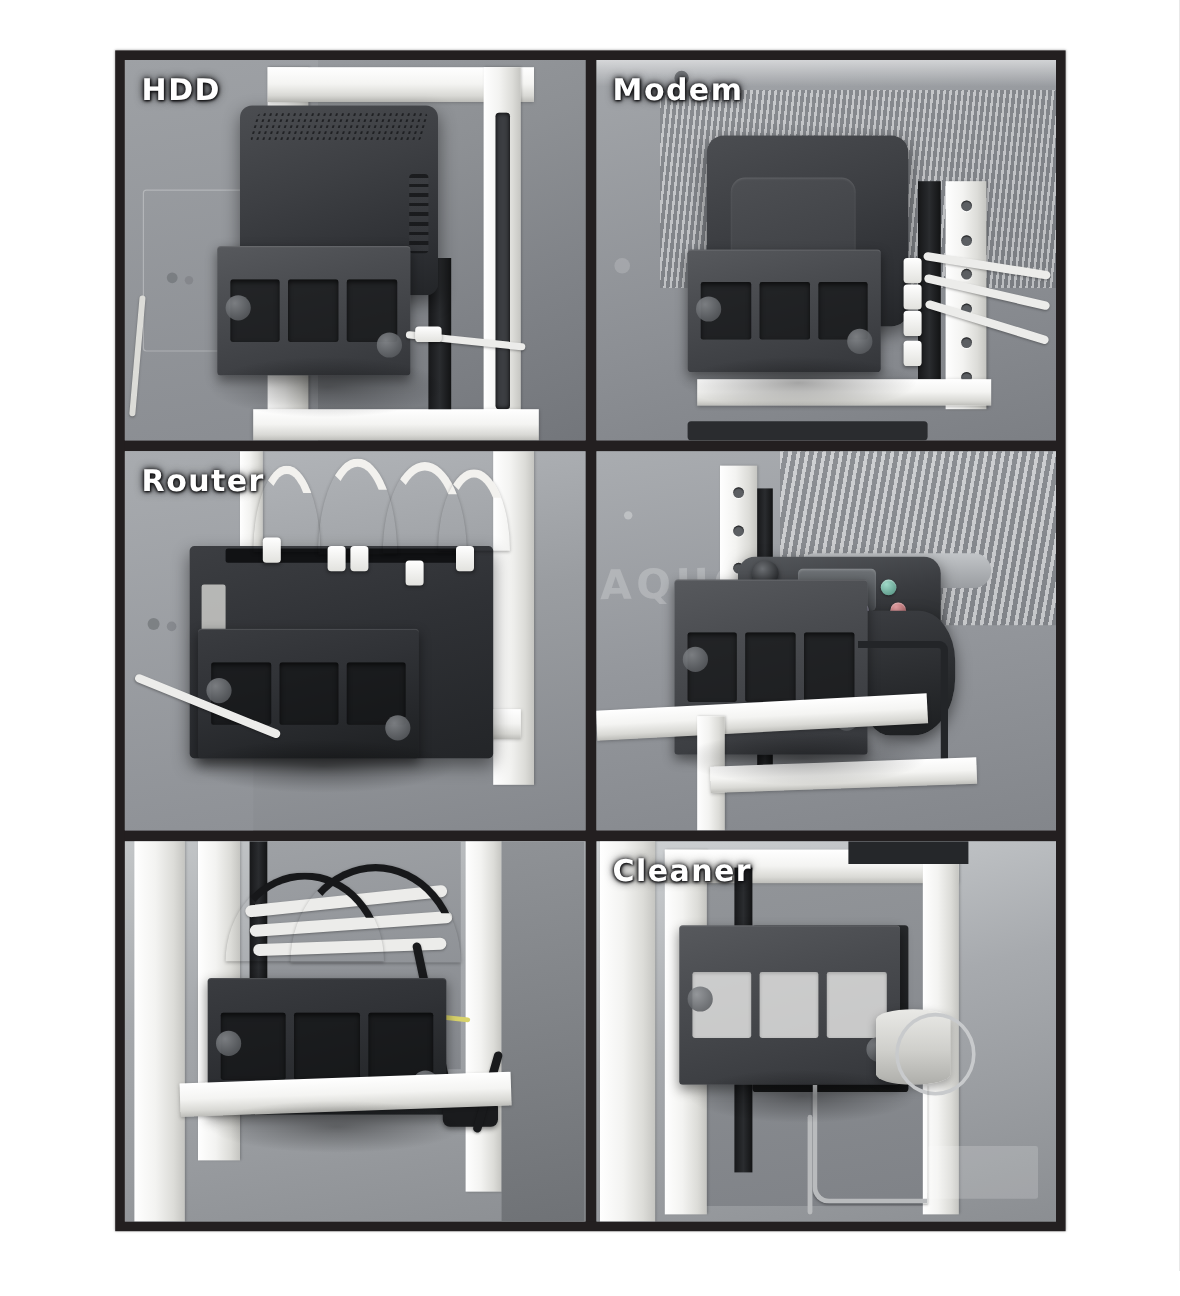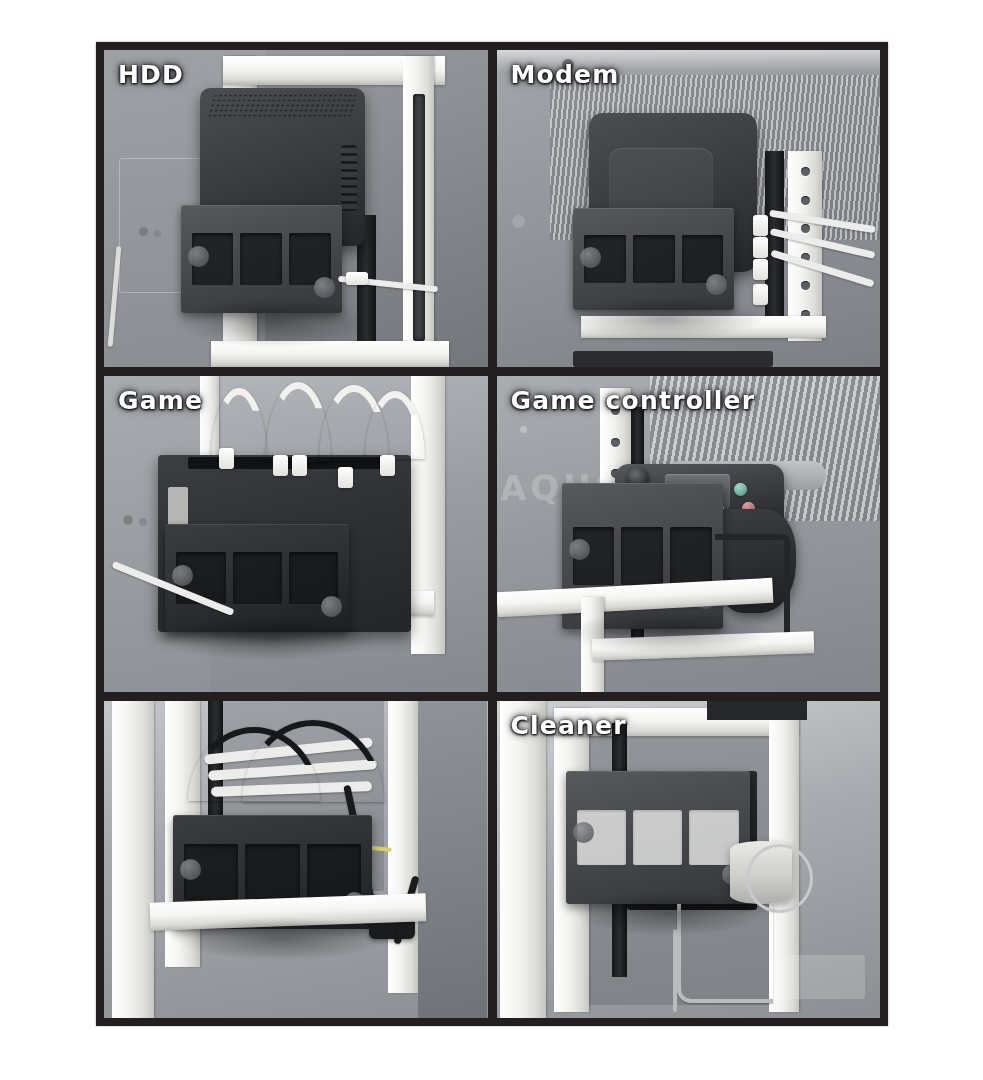--- a/index.html
+++ b/index.html
@@ -415,21 +415,21 @@
           <div class="cable" style="left:68%;top:5%;width:46px;height:54px;"></div>
           <div class="plug" style="left:30%;top:23%;"></div>
           <div class="plug" style="left:44%;top:25%;"></div>
           <div class="plug" style="left:49%;top:25%;"></div>
           <div class="plug" style="left:61%;top:29%;"></div>
           <div class="plug" style="left:72%;top:25%;"></div>
 
           <div class="wire" style="left:1%;top:66%;width:34%;height:7px;transform:rotate(22deg);border-radius:8px;"></div>
           <div class="soft-shadow" style="left:14%;top:76%;width:58%;height:14%;"></div>
         </div>
-        <div class="cell-caption">Game</div>
+        <div class="cell-caption">Router</div>
       </div>
 
       <div class="cell">
         <div class="scene">
           <div class="wall" style="background:linear-gradient(170deg,#a9acb0,#94979c 50%,#83868b);"></div>
           <div class="vents v2" style="left:40%;top:0;width:60%;height:46%;"></div>
           <div class="ghost-text" style="left:1%;top:29%;">AQUOS</div>
           <div style="position:absolute;left:6%;top:16%;width:7px;height:7px;border-radius:50%;background:rgba(255,255,255,.3);"></div>
 
           <div class="white-post" style="left:27%;top:4%;width:8%;height:36%;"></div>
@@ -459,21 +459,20 @@
             <span class="dot tl"></span>
             <span class="dot br"></span>
           </div>
           <div style="position:absolute;left:57%;top:50%;width:18%;height:30%;border:6px solid #232528;border-left:none;border-radius:0 8px 8px 0;"></div>
 
           <div class="white-bar" style="left:0;top:66%;width:72%;height:8%;transform:rotate(-3deg);"></div>
           <div class="white-post" style="left:22%;top:70%;width:6%;height:30%;"></div>
           <div class="white-bar" style="left:25%;top:82%;width:58%;height:7%;transform:rotate(-2deg);"></div>
           <div class="soft-shadow" style="left:18%;top:74%;width:54%;height:14%;"></div>
         </div>
-        <div class="cell-caption">Game controller</div>
       </div>
 
       <div class="cell">
         <div class="scene">
           <div class="wall" style="background:linear-gradient(170deg,#c3c6c8,#a5a8ac 40%,#8c8f93);"></div>
           <div class="white-post" style="left:2%;top:0;width:11%;height:100%;"></div>
           <div class="white-post" style="left:16%;top:0;width:9%;height:84%;"></div>
           <div class="black-strip" style="left:27%;top:0;width:4%;height:62%;"></div>
           <div style="position:absolute;left:31%;top:0;width:42%;height:60%;background:linear-gradient(170deg,#9ea1a5,#85888d);"></div>
           <div class="white-post" style="left:74%;top:0;width:8%;height:92%;"></div>

